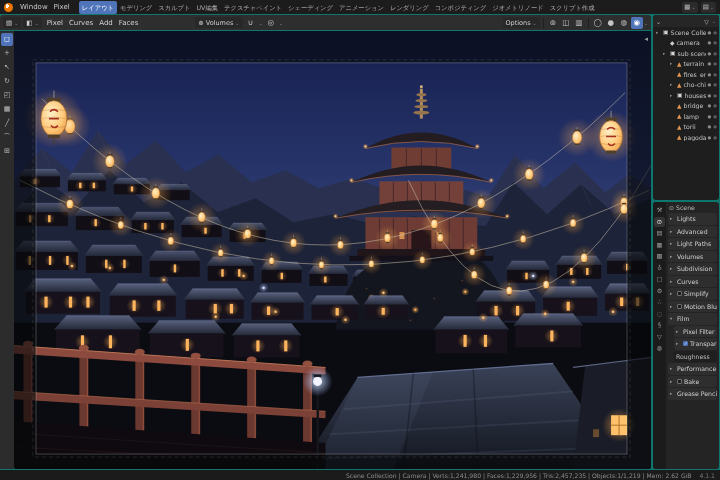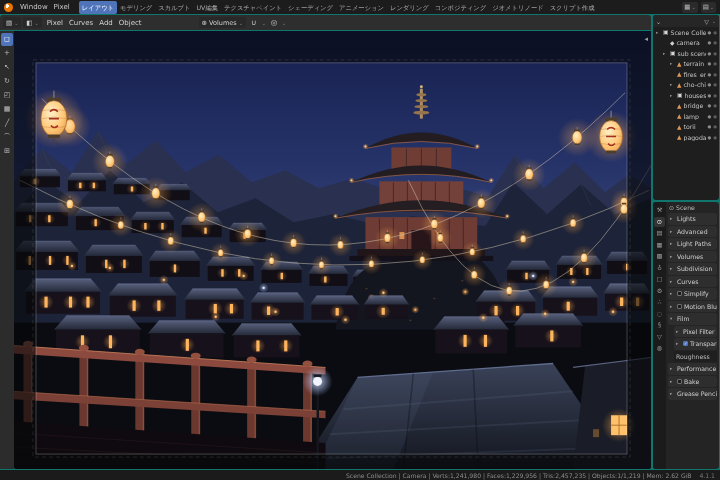--- a/index.html
+++ b/index.html
@@ -125,35 +125,53 @@
       <span class="car">⌄</span>
     </span>
     <span class="dd">
       <span class="lbl">◧</span>
       <span class="car">⌄</span>
     </span>
     <nav id="vh-menus" style="display:flex">
         <span class="hmenu">Pixel</span>
         <span class="hmenu">Curves</span>
         <span class="hmenu">Add</span>
-        <span class="hmenu">Object</span>
+        <span class="hmenu">Faces</span>
       </nav>
 
     <div class="vh-mid">
       <span class="dd">
         <span class="lbl">⊕</span>
         <span class="lbl">Volumes</span>
         <span class="car">⌄</span>
       </span>
       <span class="icb">∪</span>
       <span class="car">⌄</span>
       <span class="icb">◎</span>
       <span class="car">⌄</span>
     </div>
 
+    <div class="vh-right">
+      <span class="dd">
+        <span class="lbl">Options</span>
+        <span class="car">⌄</span>
+      </span>
+      <span class="vsep"></span>
+      <span class="icb">⊚</span>
+      <span class="icb">◫</span>
+      <span class="icb">▥</span>
+      <span class="vsep"></span>
+      <span id="shading-icons" style="display:flex;gap:1px">
+          <span class="icb">◯</span>
+          <span class="icb">●</span>
+          <span class="icb">◍</span>
+          <span class="icb active">◉</span>
+        </span>
+      <span class="car">⌄</span>
+    </div>
   </div>
 
   <div id="ltoolbar">
       <div class="tool active">◻</div>
       <div class="tool">+</div>
       <div class="tool">↖</div>
       <div class="tool">↻</div>
       <div class="tool">◰</div>
       <div class="tool">▦</div>
       <div class="tool">╱</div>

